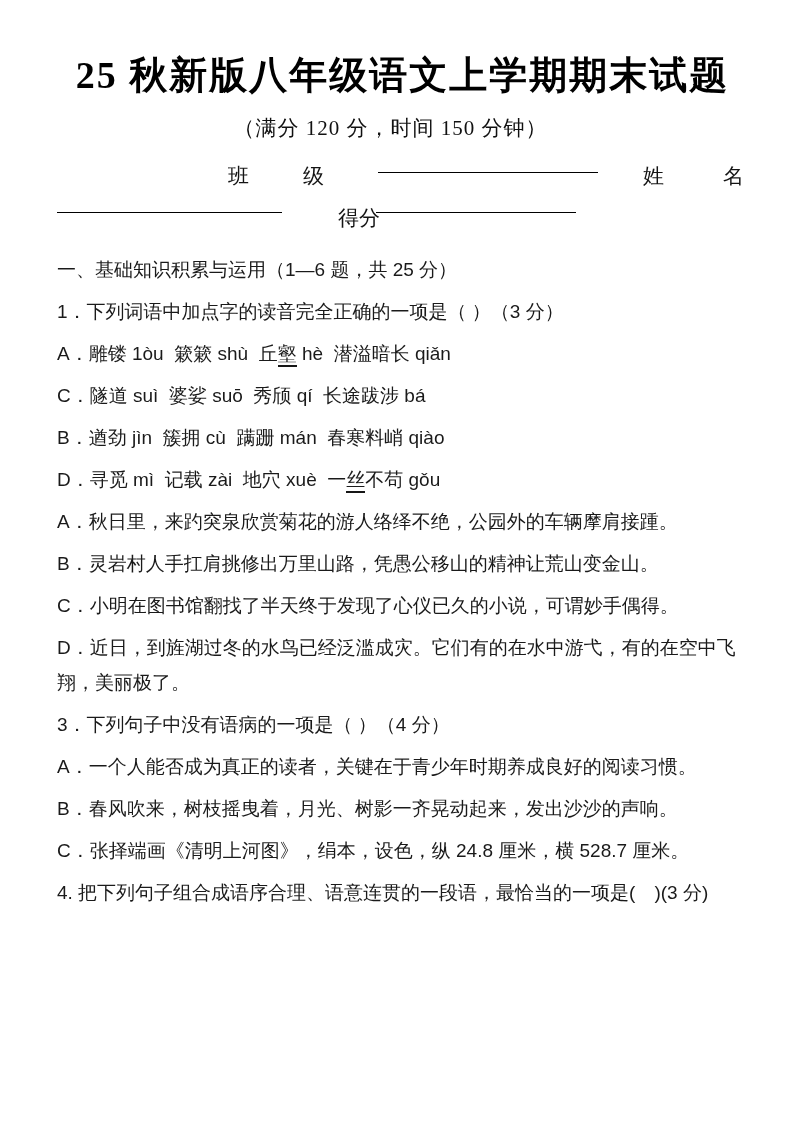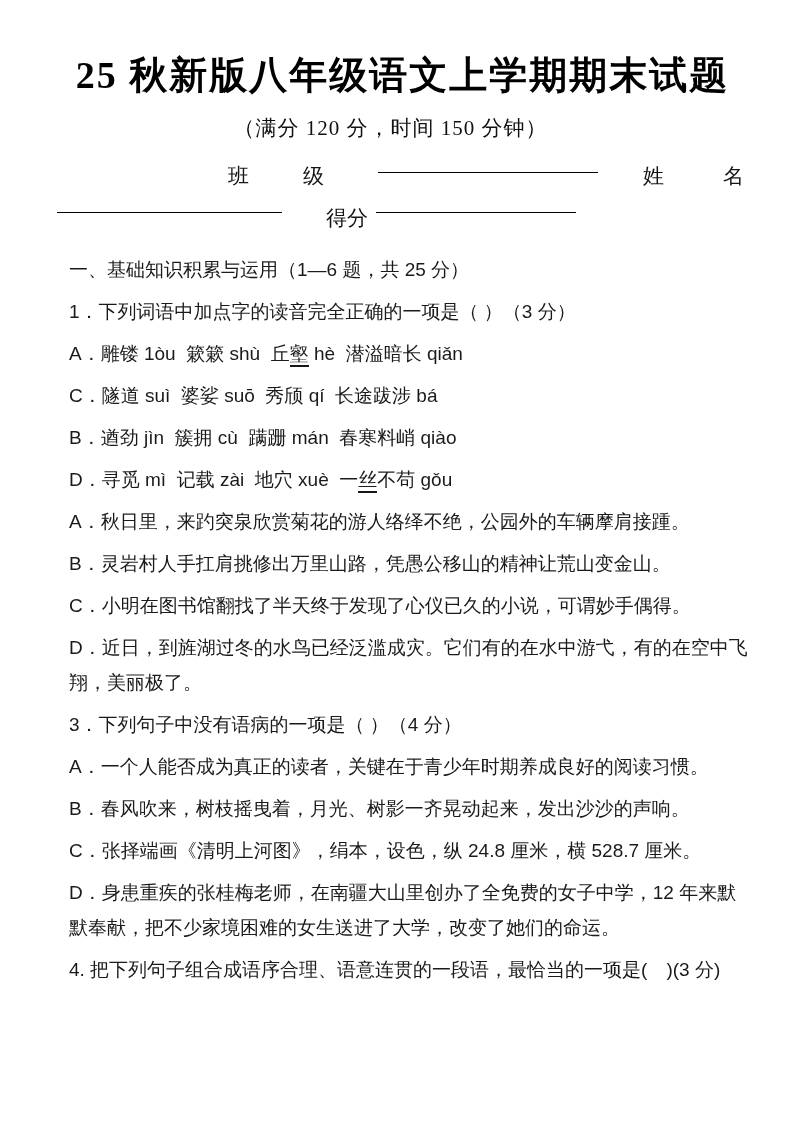--- a/index.html
+++ b/index.html
@@ -42,28 +42,28 @@
     position: absolute;
     height: 26px;
     border-bottom: 1.6px solid #000000;
   }
   #lbl-class-1 { left: 228px; top: 16px; }
   #lbl-class-2 { left: 303px; top: 16px; }
   #blank-class { left: 378px; top: 0px;  width: 220px; }
   #lbl-name-1  { left: 643px; top: 16px; }
   #lbl-name-2  { left: 723px; top: 16px; }
   #blank-name  { left: 57px;  top: 40px; width: 225px; }
-  #lbl-score   { left: 326px; top: 58px; }
+  #lbl-score   { left: 338px; top: 58px; }
   #blank-score { left: 376px; top: 40px; width: 200px; }
 
   .content {
     padding: 6px 44px 0 57px;
   }
   .content p {
-    margin: 0 0 7px 12px;
+    margin: 0 0 7px 0;
     font-size: 19px;
     line-height: 35px;
     white-space: pre-wrap;
     color: #1a1a1a;
   }
   .em-char {
     border-bottom: 2px solid #161616;
     padding-bottom: 1px;
   }
 </style>
@@ -99,19 +99,18 @@
 
     <p>A．秋日里，来趵突泉欣赏菊花的游人络绎不绝，公园外的车辆摩肩接踵。</p>
     <p>B．灵岩村人手扛肩挑修出万里山路，凭愚公移山的精神让荒山变金山。</p>
     <p>C．小明在图书馆翻找了半天终于发现了心仪已久的小说，可谓妙手偶得。</p>
     <p>D．近日，到旌湖过冬的水鸟已经泛滥成灾。它们有的在水中游弋，有的在空中飞翔，美丽极了。</p>
 
     <p>3．下列句子中没有语病的一项是（ ）（4 分）</p>
     <p>A．一个人能否成为真正的读者，关键在于青少年时期养成良好的阅读习惯。</p>
     <p>B．春风吹来，树枝摇曳着，月光、树影一齐晃动起来，发出沙沙的声响。</p>
     <p>C．张择端画《清明上河图》，绢本，设色，纵 24.8 厘米，横 528.7 厘米。</p>
-    <p>D．身患重疾的张桂梅老师，在南疆大山里创办了全免费的女子中学，12 年来默默奉献，把不少家境困难的女生送进了大学，改变了她们的命运。</p>
 
     <p>4. 把下列句子组合成语序合理、语意连贯的一段语，最恰当的一项是(　)(3 分)</p>
 
   </div>
 
 </div>
 
 </body></html>

